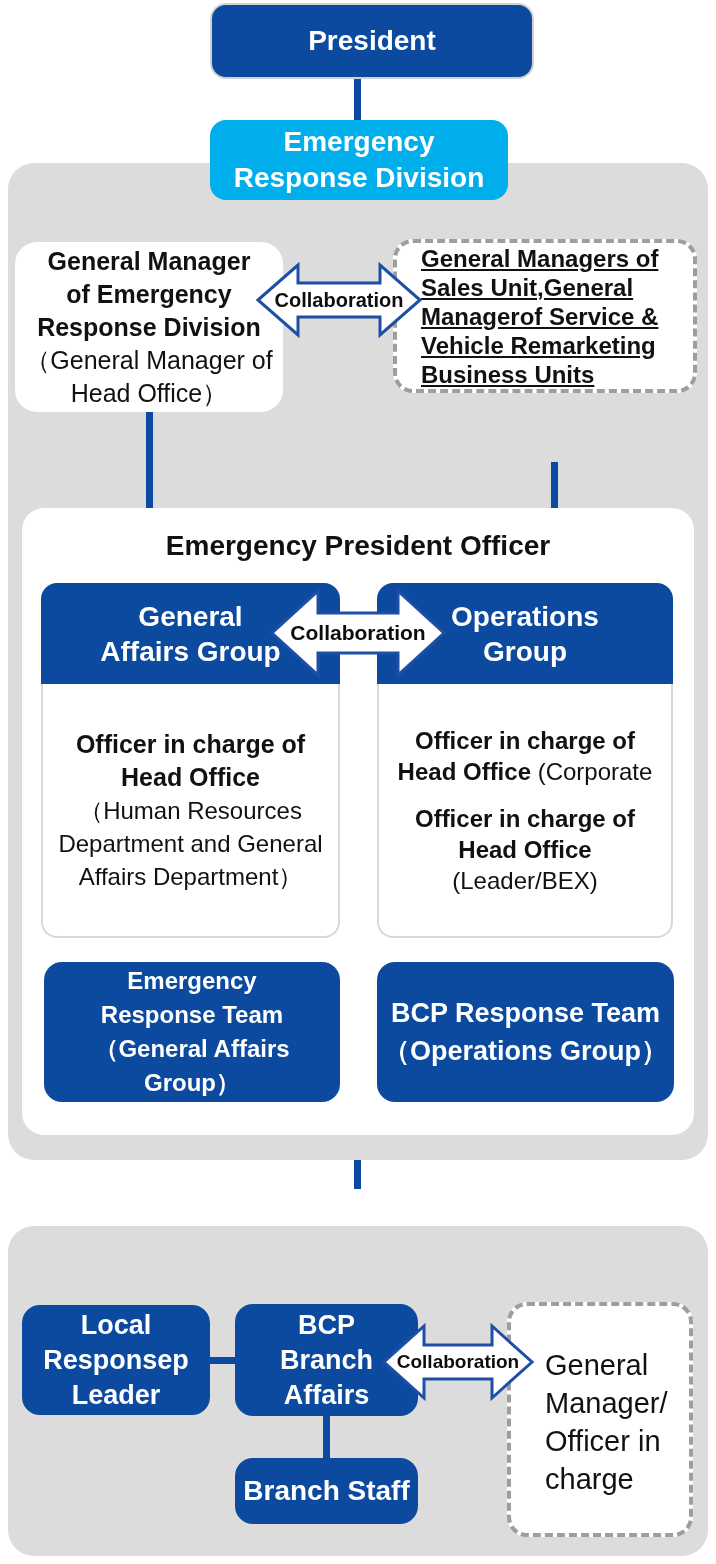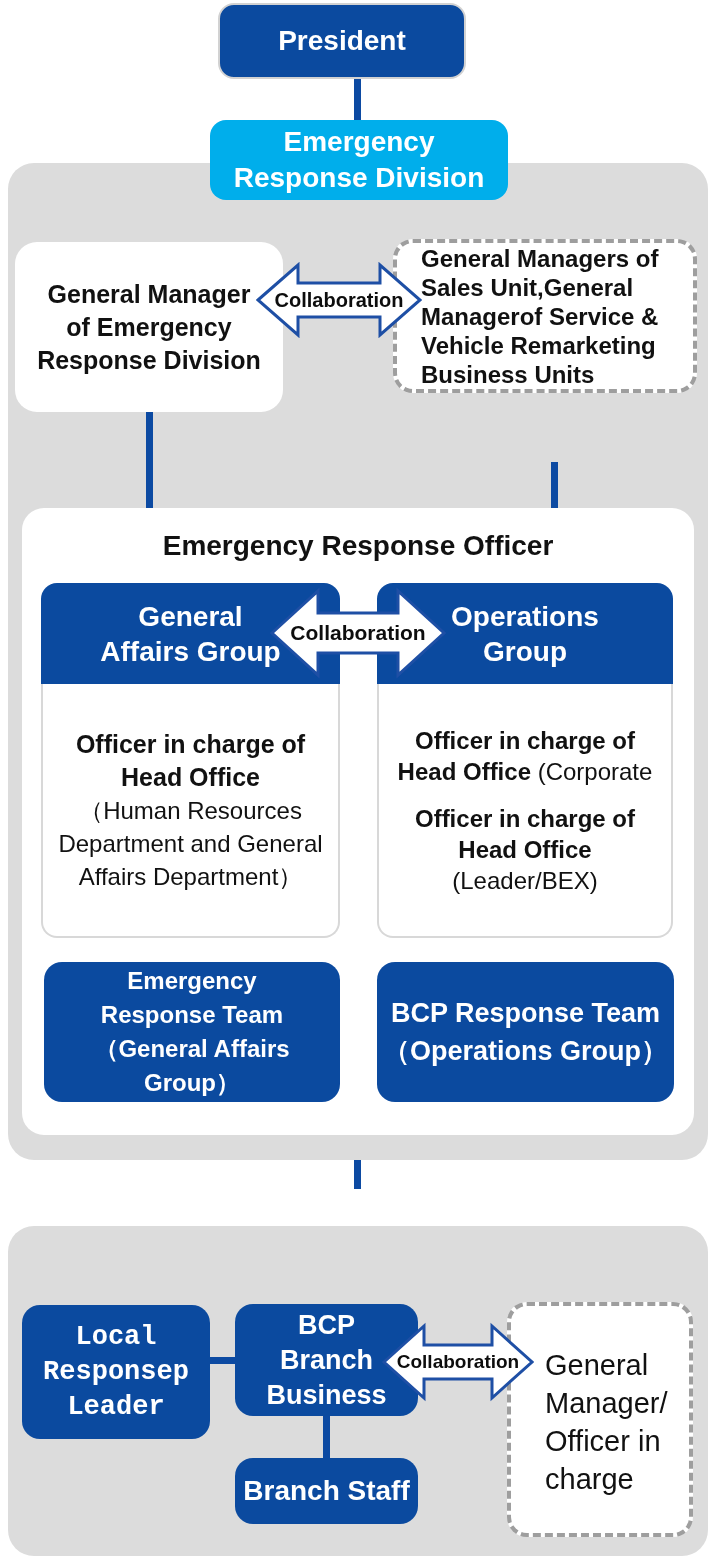--- a/index.html
+++ b/index.html
@@ -46,55 +46,57 @@
   <div class="abs gray-panel" style="left:8px;top:163px;width:700px;height:997px;"></div>
   <div class="abs gray-panel" style="left:8px;top:1226px;width:700px;height:330px;"></div>
 
   <div class="abs vline" style="left:354px;top:79px;width:7px;height:43px;"></div>
   <div class="abs vline" style="left:146px;top:412px;width:7px;height:97px;"></div>
   <div class="abs vline" style="left:551px;top:462px;width:7px;height:47px;"></div>
   <div class="abs vline" style="left:354px;top:1160px;width:7px;height:29px;"></div>
   <div class="abs hline" style="left:208px;top:1357px;width:29px;height:7px;"></div>
   <div class="abs vline" style="left:323px;top:1414px;width:7px;height:46px;"></div>
 
-  <div class="abs navy-box center" style="left:218px;top:3px;width:248px;height:76px;font-size:28px;border:2px solid #d2d2d2;border-radius:16px;">
+  <div class="abs navy-box center" style="left:210px;top:3px;width:324px;height:76px;font-size:28px;border:2px solid #d2d2d2;border-radius:16px;">
     <span class="pre">President</span>
   </div>
 
   <div class="abs cyan-box center" style="left:210px;top:120px;width:298px;height:80px;font-size:28px;line-height:36px;">
     <span class="pre">Emergency
 Response Division</span>
   </div>
 
   <div class="abs white-box center" style="left:15px;top:242px;width:268px;height:170px;">
     <div>
       <div class="pre" style="font-weight:bold;font-size:25px;line-height:33px;">General Manager
 of Emergency
 Response Division</div>
+      <div class="pre" style="font-size:25px;line-height:33px;">（General Manager of
+Head Office）</div>
     </div>
   </div>
 
-  <div class="abs dashed-box" style="left:393px;top:239px;width:304px;height:154px;display:flex;align-items:center;">
+  <div class="abs dashed-box" style="left:393px;top:239px;width:304px;height:154px;display:flex;align-items:center;text-decoration:underline;">
     <div class="pre" style="font-weight:bold;font-size:24px;line-height:29px;padding-left:24px;">General Managers of
 Sales Unit,General
 Managerof Service &amp;
 Vehicle Remarketing
 Business Units</div>
   </div>
 
   <div class="collab" style="left:256px;top:262px;width:166px;height:76px;">
     <svg width="166" height="76" viewBox="0 0 166 76">
       <path d="M2,38 L42,3 L42,21 L124,21 L124,3 L164,38 L124,73 L124,55 L42,55 L42,73 Z" fill="#ffffff" stroke="#1e4fa5" stroke-width="3" stroke-linejoin="miter"></path>
     </svg>
     <div class="label" style="font-size:20px;">Collaboration</div>
   </div>
 
 
   <div class="abs white-panel" style="left:22px;top:508px;width:672px;height:627px;"></div>
-  <div class="abs" style="left:22px;top:530px;width:672px;text-align:center;font-weight:bold;font-size:28px;">Emergency Response Officer</div>
+  <div class="abs" style="left:22px;top:530px;width:672px;text-align:center;font-weight:bold;font-size:28px;">Emergency President Officer</div>
 
   <div class="abs col-header center" style="left:41px;top:583px;width:299px;height:101px;font-size:28px;line-height:35px;">
     <span class="pre">General
 Affairs Group</span>
   </div>
   <div class="abs col-body center" style="left:41px;top:684px;width:299px;height:254px;">
     <div>
       <div class="pre" style="font-weight:bold;font-size:25px;line-height:33px;">Officer in charge of
 Head Office</div>
       <div class="pre" style="font-size:24px;line-height:33px;">（Human Resources
@@ -132,29 +134,29 @@
     <span class="pre">Emergency
 Response Team
 （General Affairs Group）</span>
   </div>
   <div class="abs navy-box center" style="left:377px;top:962px;width:297px;height:140px;font-size:27px;line-height:38px;">
     <span class="pre">BCP Response Team
 （Operations Group）</span>
   </div>
 
 
-  <div class="abs navy-box center" style="left:22px;top:1305px;width:188px;height:134px;font-size:27px;line-height:35px;font-family:Liberation Mono, monospace;">
+  <div class="abs navy-box center" style="left:22px;top:1305px;width:188px;height:110px;font-size:27px;line-height:35px;">
     <span class="pre">Local
 Responsep
 Leader</span>
   </div>
   <div class="abs navy-box center" style="left:235px;top:1304px;width:183px;height:112px;font-size:27px;line-height:35px;">
     <span class="pre">BCP
 Branch
-Business</span>
+Affairs</span>
   </div>
   <div class="abs navy-box center" style="left:235px;top:1458px;width:183px;height:66px;font-size:28px;">
     <span>Branch Staff</span>
   </div>
 
   <div class="abs dashed-box" style="left:507px;top:1302px;width:186px;height:235px;">
     <div class="pre" style="font-size:29px;line-height:38px;padding:40px 0 0 34px;">General
 Manager/
 Officer in
 charge</div>

